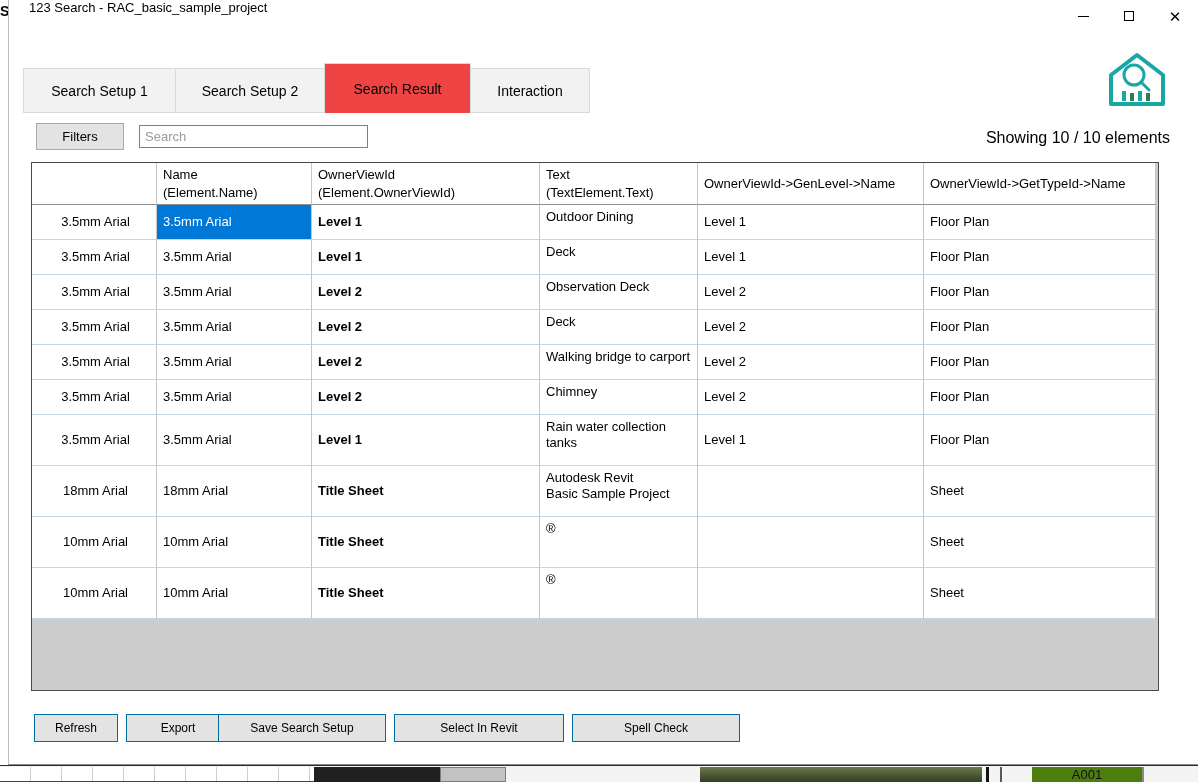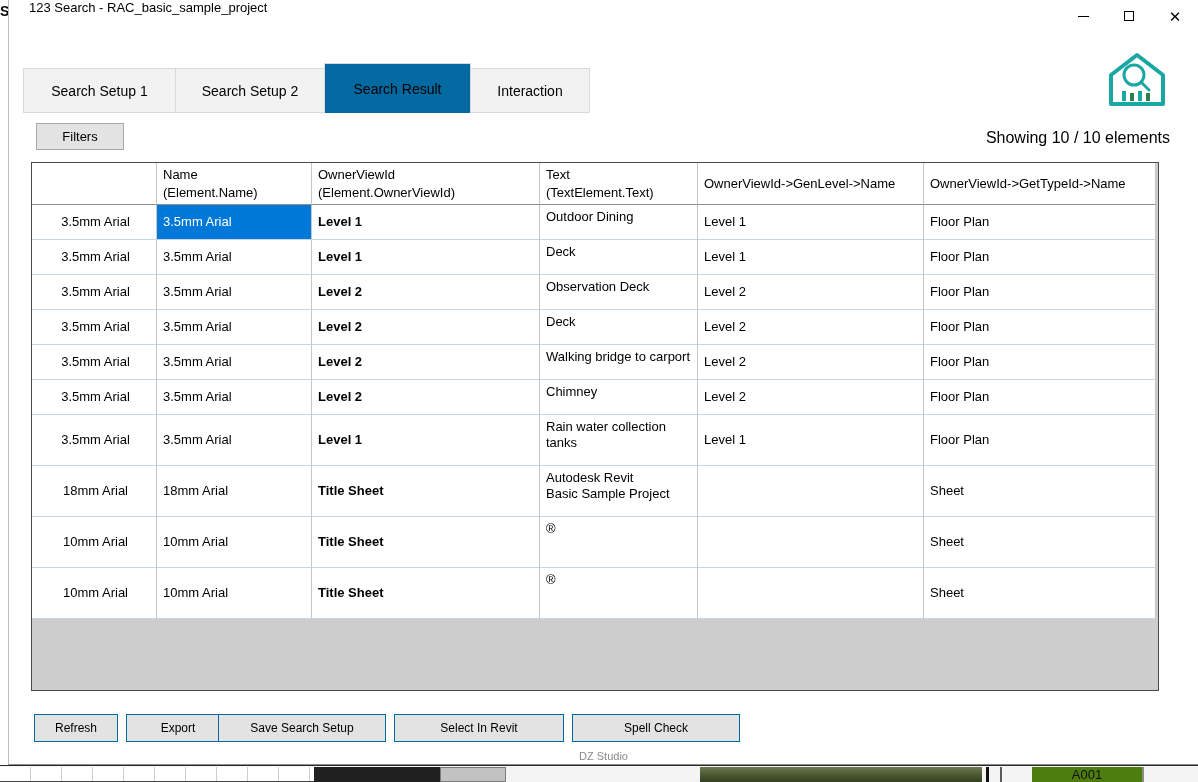--- a/index.html
+++ b/index.html
@@ -37,21 +37,21 @@
   .close-glyph { font-size:15px; line-height:1; }
 
   
   .logo { position:absolute; left:1092px; top:50px; width:72px; height:58px; }
 
   
   .tab { position:absolute; box-sizing:border-box; background:#f2f2f2; border:1px solid #d9d9d9;
          display:flex; align-items:center; justify-content:center; font-size:14px; cursor:pointer; }
   .tab-1 { left:14px;  top:68px; width:153px; height:45px; }
   .tab-2 { left:166px; top:68px; width:150px; height:45px; }
-  .tab-3 { left:315px; top:63px; width:147px; height:50px; background:#0369a1; border-bottom:none; z-index:2; }
+  .tab-3 { left:315px; top:63px; width:147px; height:50px; background:#ef4444; border-bottom:none; z-index:2; }
   .tab-4 { left:461px; top:68px; width:120px; height:45px; }
 
   
   .filters-btn { position:absolute; left:27px; top:123px; width:88px; height:27px; background:#e3e3e3;
                  border:1px solid #a9a9a9; font-size:13px; display:flex; align-items:center; justify-content:center;
                  cursor:pointer; box-sizing:border-box; }
   .search-input { position:absolute; left:130px; top:125px; width:229px; height:23px; border:1px solid #7f7f7f;
                   font-size:13px; padding:0 5px; box-sizing:border-box; font-family:"Liberation Sans", sans-serif; }
   .search-input::placeholder { color:#9b9b9b; }
   .showing { position:absolute; right:28px; top:129px; font-size:16px; }
@@ -139,20 +139,21 @@
       <span>Search Setup 2</span>
     </div>
     <div class="tab tab-3">
       <span>Search Result</span>
     </div>
     <div class="tab tab-4">
       <span>Interaction</span>
     </div>
 
     <button class="filters-btn">Filters</button>
+    <input class="search-input" type="text" placeholder="Search" style="">
     <span class="showing">Showing 10 / 10 elements</span>
 
     <div class="tbl">
       <div class="trow hrow">
         <div class="hcell c0"></div>
         <div class="hcell">
           <span>Name</span>
           <span>(Element.Name)</span>
         </div>
         <div class="hcell">
@@ -255,15 +256,14 @@
           </div>
         </div>
     </div>
 
     <button class="btn btn-refresh">Refresh</button>
     <button class="btn btn-export">Export</button>
     <button class="btn btn-save">Save Search Setup</button>
     <button class="btn btn-select">Select In Revit</button>
     <button class="btn btn-spell">Spell Check</button>
 
-    <div class="studio">DZ Studio</div>
   </div>
 </div>
 
 </body></html>

